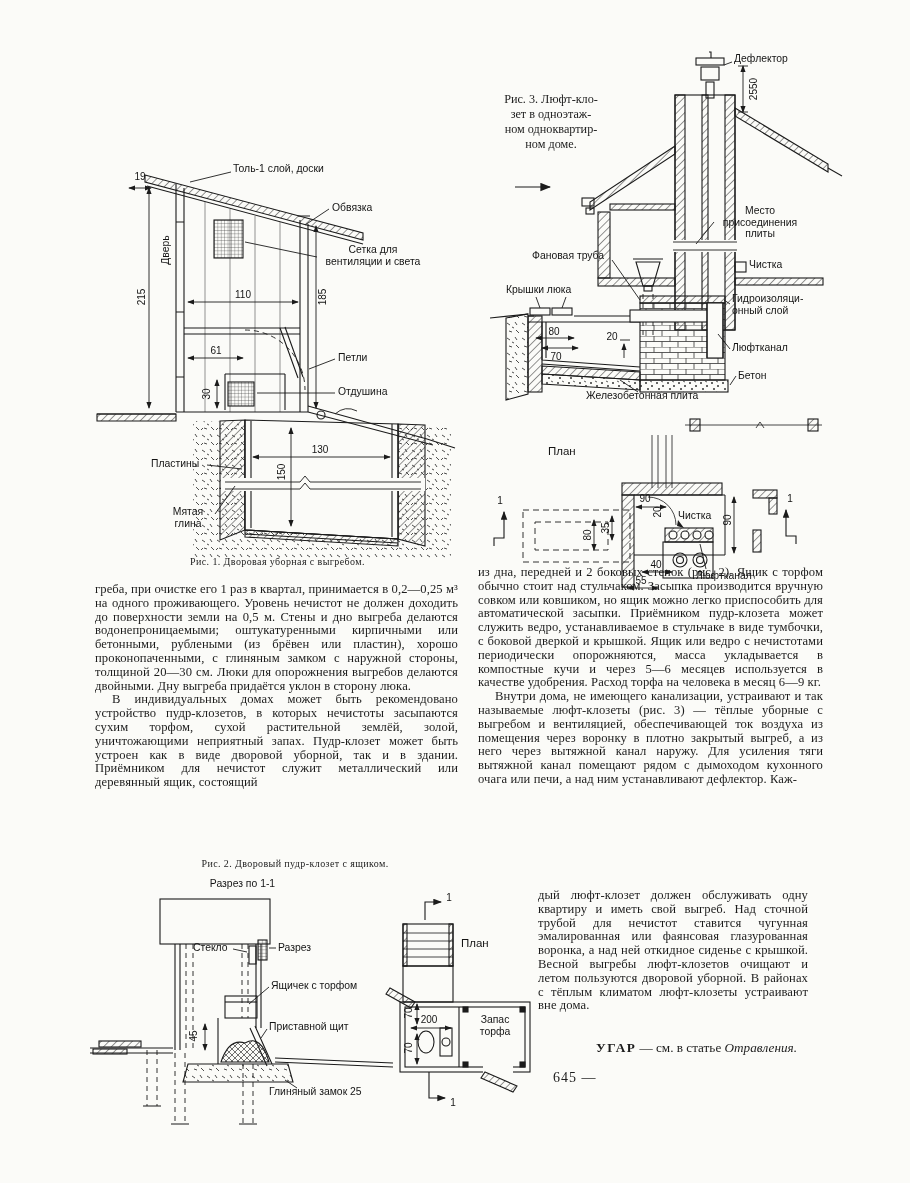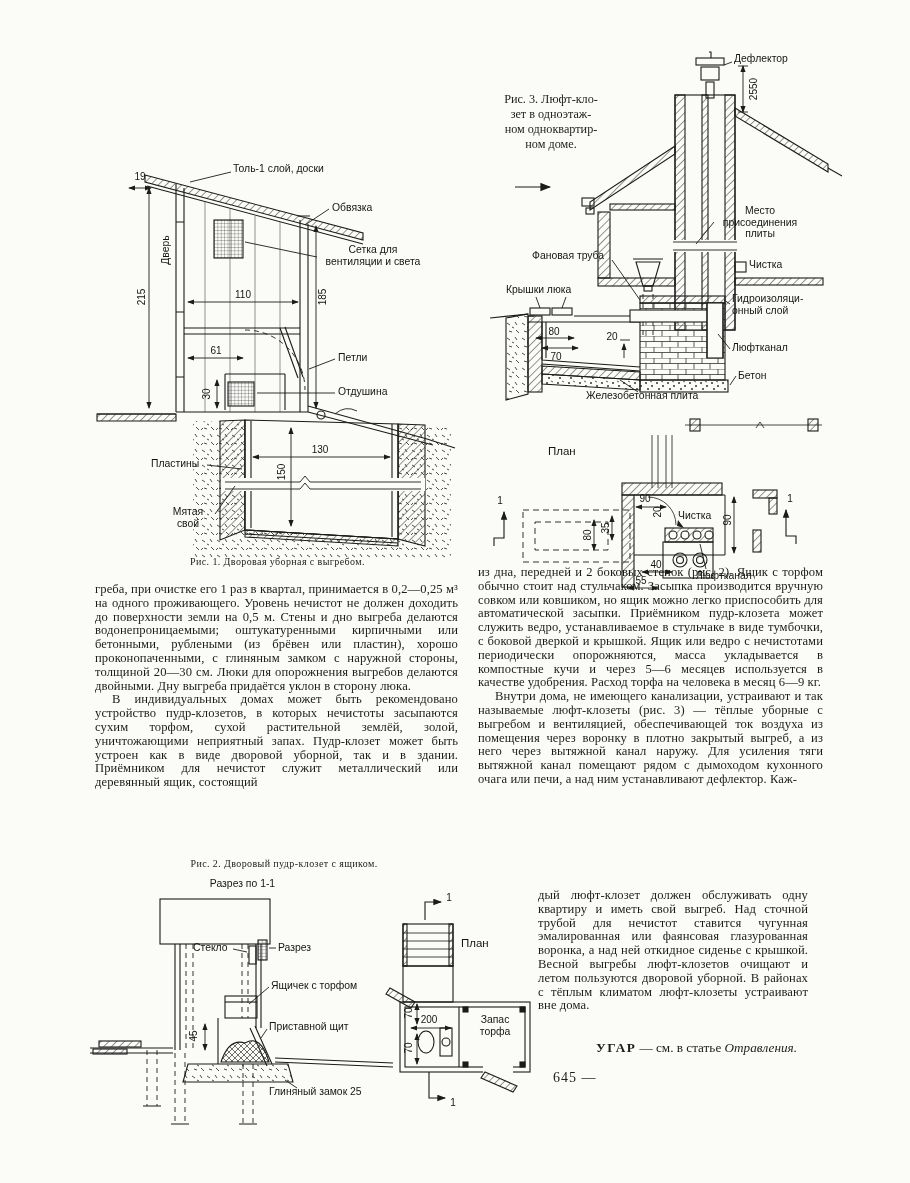--- a/index.html
+++ b/index.html
@@ -98,39 +98,39 @@
     <div class="lblv" style="left:70px;top:88px;">Дверь</div>
     <div class="lbl c" style="left:222px;top:82px;width:112px;">
       <div>Сетка для</div>
       <div>вентиляции и света</div>
     </div>
     <div class="lbl" style="left:243px;top:190px;">Петли</div>
     <div class="lbl" style="left:243px;top:224px;">Отдушина</div>
     <div class="lbl" style="left:56px;top:296px;">Пластины</div>
     <div class="lbl c" style="left:64px;top:344px;width:58px;">
       <div>Мятая</div>
-      <div>свой</div>
+      <div>глина</div>
     </div>
     <div class="dim" style="left:45px;top:14px;">19</div>
     <div class="d dim v" style="left:46px;top:135px;">215</div>
     <div class="dim" style="left:148px;top:132px;">110</div>
     <div class="dim v" style="left:227px;top:135px;">185</div>
     <div class="dim" style="left:121px;top:188px;text-align:center;">61</div>
     <div class="dim v" style="left:111px;top:232px;">30</div>
     <div class="dim" style="left:225px;top:287px;">130</div>
     <div class="dim v" style="left:186px;top:310px;">150</div>
   </div>
   <div class="cap" style="left:95px;top:556px;width:365px;">Рис. 1. Дворовая уборная с выгребом.</div>
 
   <div class="body-text" style="left:95px;top:583px;width:363px;">
     <p>греба, при очистке его 1 раз в квартал, принимается в 0,2—0,25 м³ на одного проживающего. Уровень нечистот не должен доходить до поверхности земли на 0,5 м. Стены и дно выгреба делаются водонепроницаемыми; оштукатуренными кирпичными или бетонными, рублеными (из брёвен или пластин), хорошо проконопаченными, с глиняным замком с наружной стороны, толщиной 20—30 см. Люки для опорожнения выгребов делаются двойными. Дну выгреба придаётся уклон в сторону люка.</p>
     <p class="ind">В индивидуальных домах может быть рекомендовано устройство пудр-клозетов, в которых нечистоты засыпаются сухим торфом, сухой растительной землёй, золой, уничтожающими неприятный запах. Пудр-клозет может быть устроен как в виде дворовой уборной, так и в здании. Приёмником для нечистот служит металлический или деревянный ящик, состоящий</p>
   </div>
 
-  <div class="cap" style="left:99px;top:858px;width:370px;">Рис. 2. Дворовый пудр-клозет с ящиком.</div>
+  <div class="cap" style="left:110px;top:858px;width:370px;">Рис. 2. Дворовый пудр-клозет с ящиком.</div>
 
   <div class="figcap3" style="left:484px;top:92px;width:134px;">
     <div>Рис. 3. Люфт-кло-</div>
     <div>зет в одноэтаж-</div>
     <div>ном одноквартир-</div>
     <div>ном доме.</div>
   </div>
   <svg style="position:absolute;left:512px;top:180px;" width="46" height="14">
     <defs>
         <marker id="capA" markerWidth="9" markerHeight="8" refX="8" refY="3.5" orient="auto">

